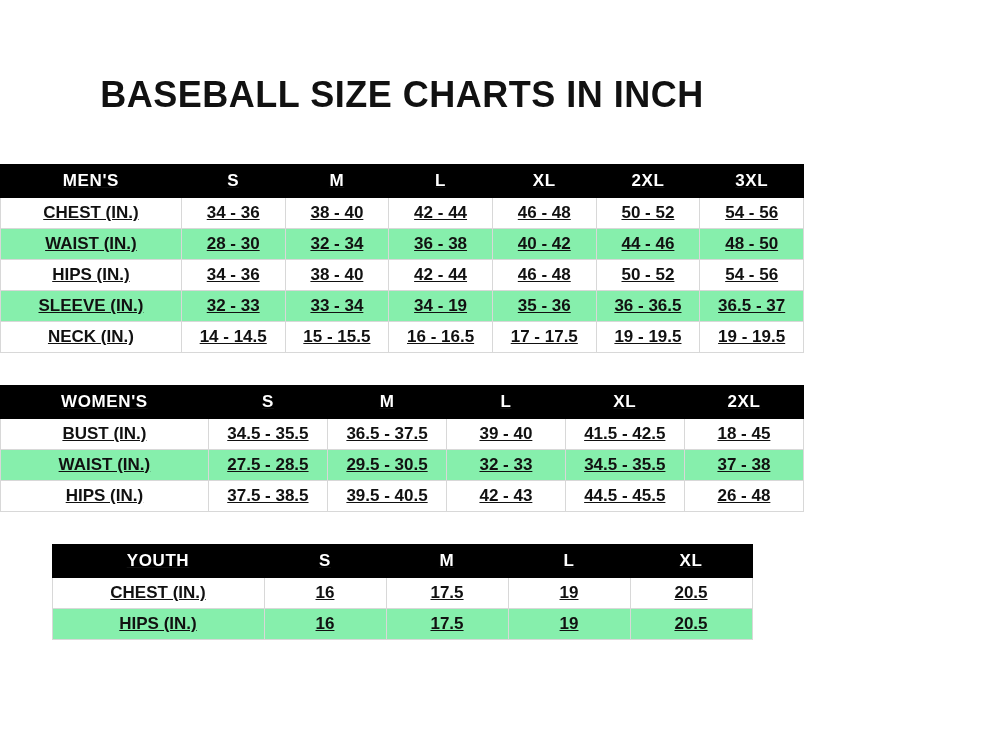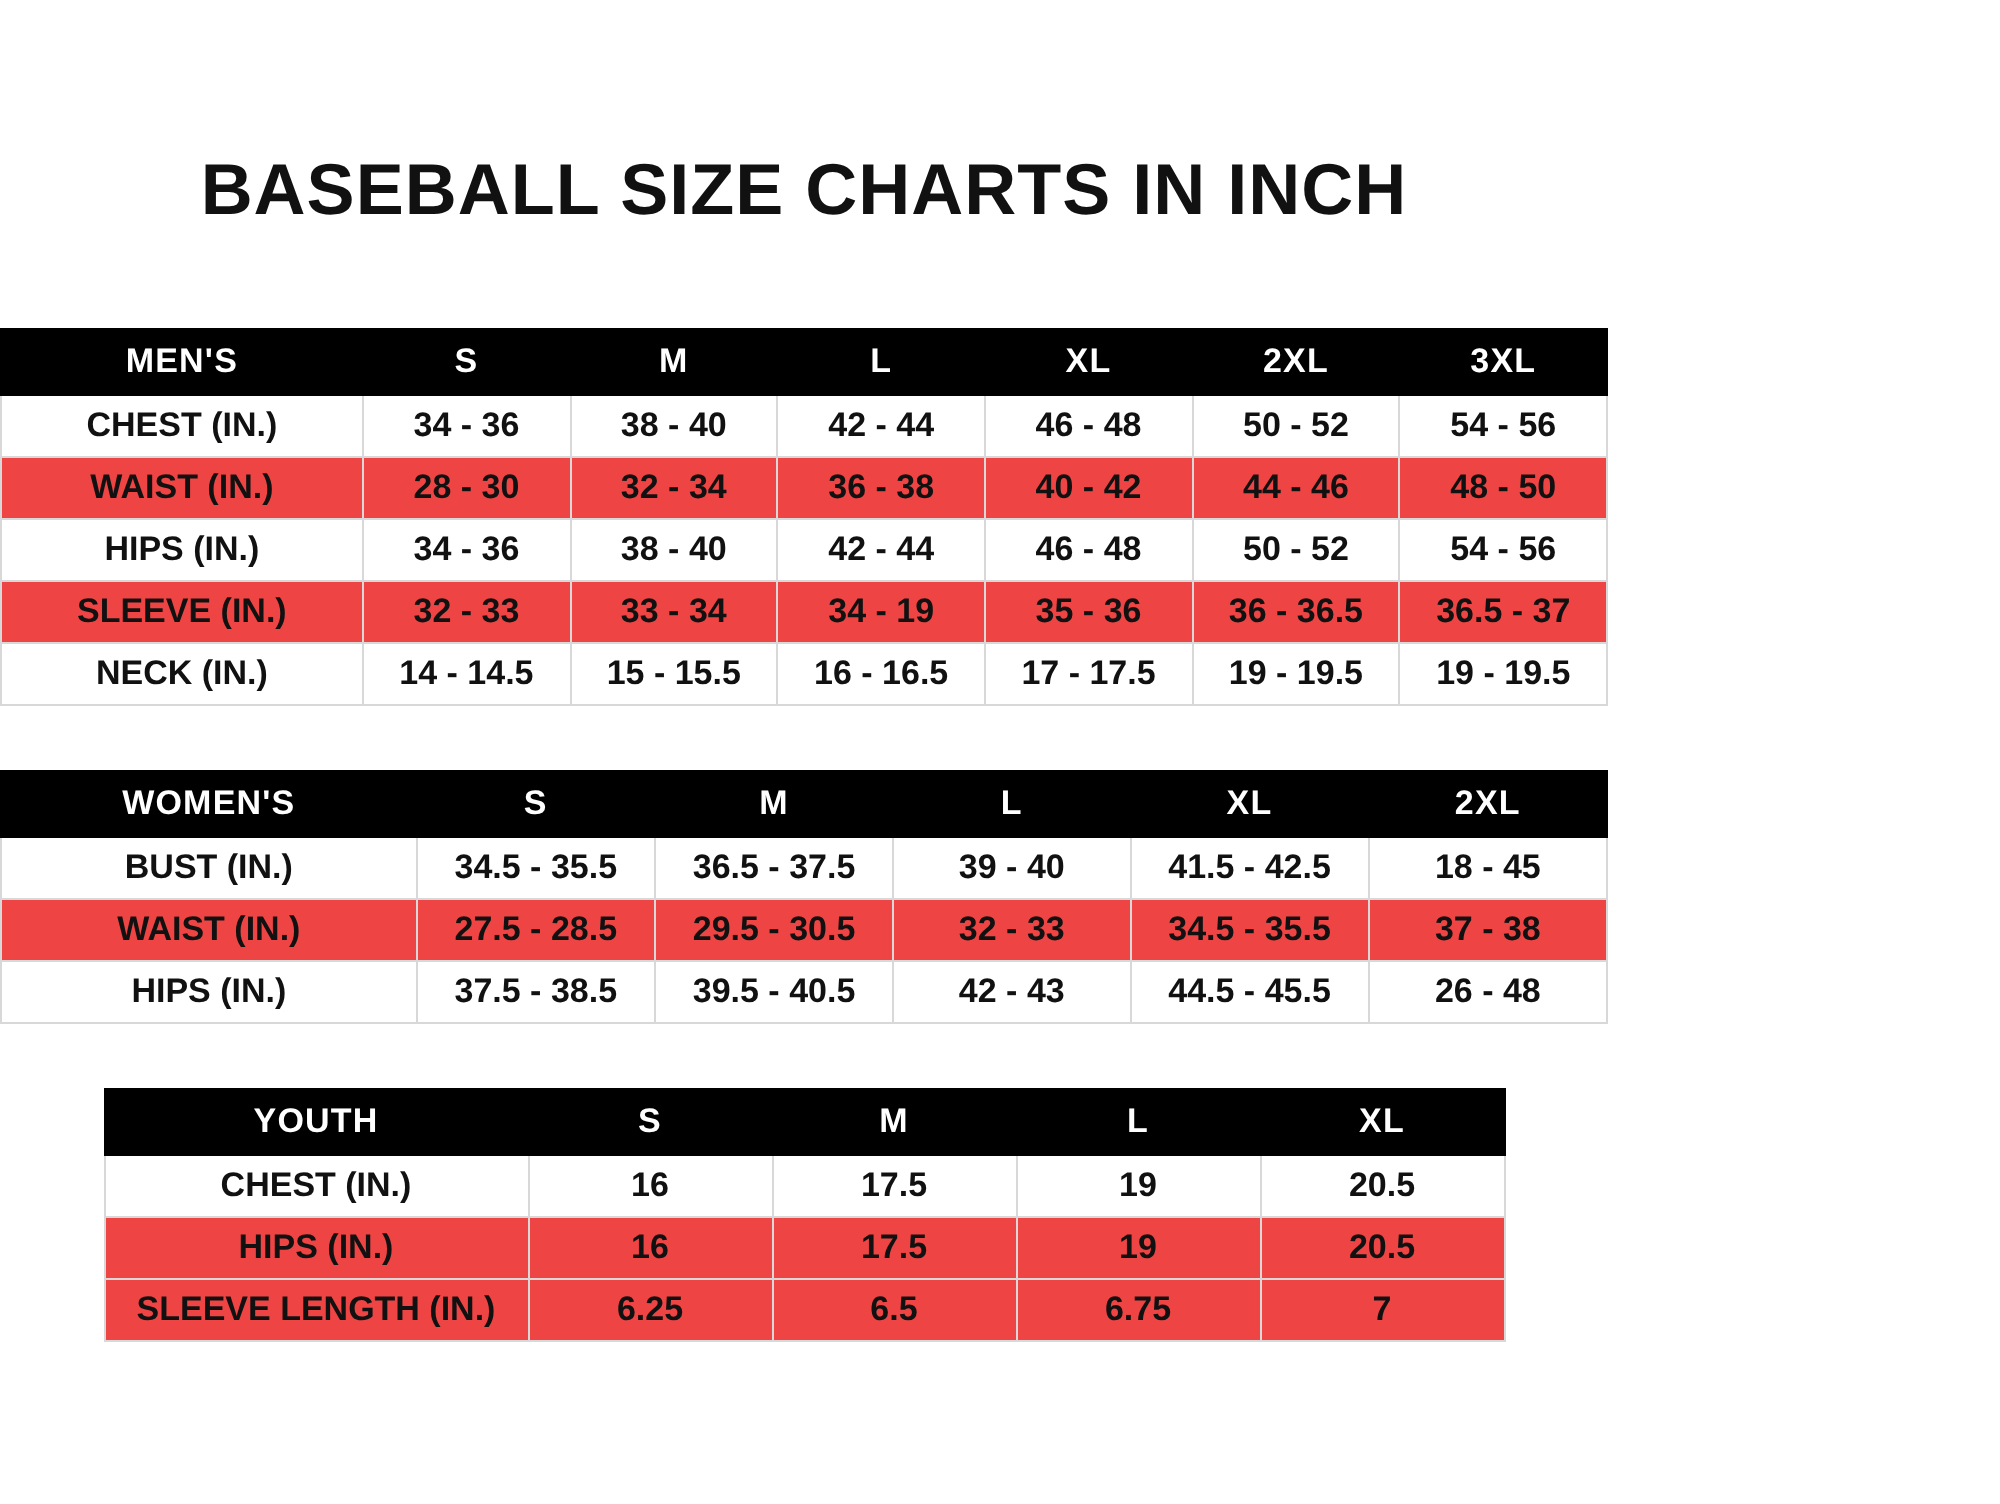--- a/index.html
+++ b/index.html
@@ -24,20 +24,21 @@
     text-align: center;
     font-size: 36px;
     font-weight: bold;
     letter-spacing: 0.5px;
     margin: 0;
     padding-top: 74px;
     color: #111111;
   }
   .tables {
     padding-top: 48px;
+    text-decoration: underline;
   }
   table {
     border-collapse: collapse;
     table-layout: fixed;
   }
   .chart {
     margin: 0 auto;
   }
   .chart + .chart {
     margin-top: 32px;
@@ -55,21 +56,21 @@
   }
   .chart thead th {
     background: #000000;
     color: #ffffff;
     border: 1px solid #000000;
     height: 33px;
     font-size: 17px;
     letter-spacing: 0.6px;
   }
   .chart tbody tr.alt td {
-    background: #ef4444;
+    background: #86efac;
   }
   .chart td.rowlabel,
   .chart thead th.corner {
     text-align: center;
   }
   
   .men .c0 { width: 212px; }
   .men .cx { width: 122px; }
   .women .c0 { width: 212px; }
   .women .cx { width: 122px; }
@@ -227,24 +228,17 @@
           <td>19</td>
           <td>20.5</td>
         </tr>
         <tr class="alt">
           <td class="rowlabel">HIPS (IN.)</td>
           <td>16</td>
           <td>17.5</td>
           <td>19</td>
           <td>20.5</td>
         </tr>
-        <tr class="alt">
-          <td class="rowlabel">SLEEVE LENGTH (IN.)</td>
-          <td>6.25</td>
-          <td>6.5</td>
-          <td>6.75</td>
-          <td>7</td>
-        </tr>
       </tbody>
     </table>
 
   </div>
 </div>
 
 </body></html>

